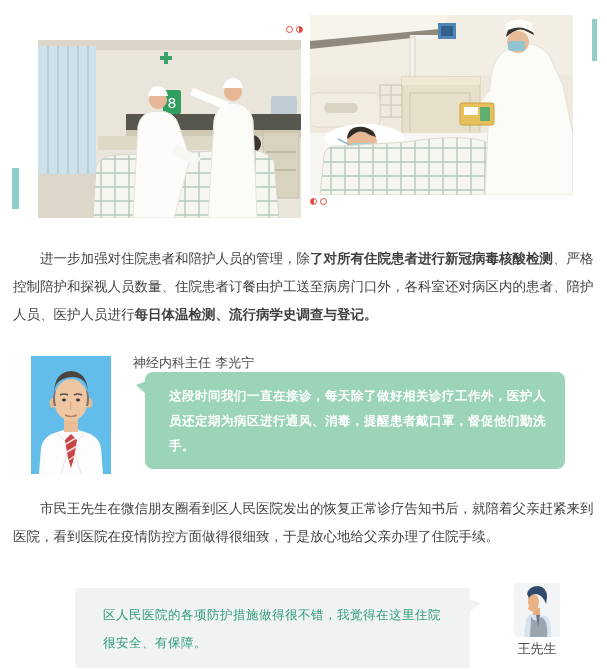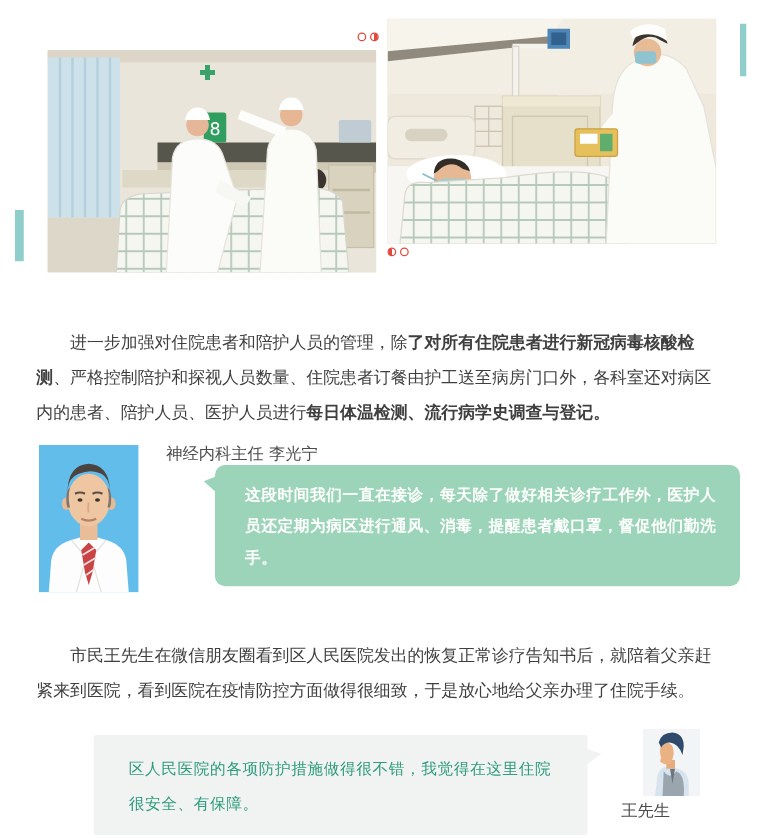--- a/index.html
+++ b/index.html
@@ -18,51 +18,51 @@
   .dots.bottom{left:310px;top:198px;}
   .dot{width:7px;height:7px;border-radius:50%;border:1.5px solid #e2483d;
        box-sizing:border-box;background:#fff;}
   .dot.half-right{background:linear-gradient(90deg,#fff 45%,#e2483d 45%);}
   .dot.half-left{background:linear-gradient(90deg,#e2483d 55%,#fff 55%);}
   .bar{position:absolute;background:#8fceca;}
   .bar.b-left{left:12px;top:168px;width:7px;height:41px;}
   .bar.b-right{left:592px;top:19px;width:5px;height:42px;}
 
   
-  .para{position:absolute;left:0;right:0;margin:16px;padding:0 13px;
+  .para{position:absolute;left:0;right:0;margin:0;padding:0 13px;
         color:#3f3f3f;font-size:13.5px;line-height:28px;text-indent:2em;
         text-align:left;}
   .para .b{font-weight:bold;}
   .para.p1{top:244px;}
   .para.p2{top:495px;font-family:Liberation Serif, serif;}
 
   
   .doctor-row{position:absolute;left:31px;top:356px;width:560px;height:122px;}
   .portrait{position:absolute;left:0;top:0;width:80px;height:118px;overflow:hidden;}
   .doctor-name{position:absolute;left:102px;top:-2px;font-size:13px;
                color:#4c4c4c;white-space:nowrap;}
   .bubble{box-sizing:border-box;position:absolute;}
   .bubble-green{left:114px;top:16px;width:420px;background:#9bd4b8;
         border-radius:8px;padding:11px 14px 11px 24px;color:#ffffff;
-        font-weight:bold;font-size:12.5px;line-height:25px;letter-spacing:0.5px;margin-left:27px;}
+        font-weight:bold;font-size:12.5px;line-height:25px;letter-spacing:0.5px;}
   .tail-left{position:absolute;left:-9px;top:9px;width:0;height:0;
         border-top:4px solid transparent;border-bottom:9px solid transparent;
         border-right:10px solid #9bd4b8;}
 
   
   .citizen-row{position:absolute;left:0;top:583px;width:607px;height:87px;}
   .bubble-gray{left:75px;top:5px;width:395px;background:#f1f2f2;
         border-radius:2px;padding:13px 22px 11px 28px;color:#2e9c7d;
         font-size:12.5px;line-height:28px;letter-spacing:0.5px;}
   .tail-right{position:absolute;right:-11px;top:11px;width:0;height:0;
         border-top:4px solid transparent;border-bottom:9px solid transparent;
         border-left:12px solid #f1f2f2;}
   .avatar{position:absolute;left:514px;top:0;width:46px;height:54px;overflow:hidden;}
-  .citizen-name{position:absolute;left:497px;top:57px;width:58px;
-        text-align:left;font-size:13px;color:#4c4c4c;}
+  .citizen-name{position:absolute;left:508px;top:57px;width:58px;
+        text-align:center;font-size:13px;color:#4c4c4c;}
 </style>
 </head>
 <body>
 
 <div class="page">
 
   <div class="gallery">
 
     <div class="dots top">
       <span class="dot"></span>

